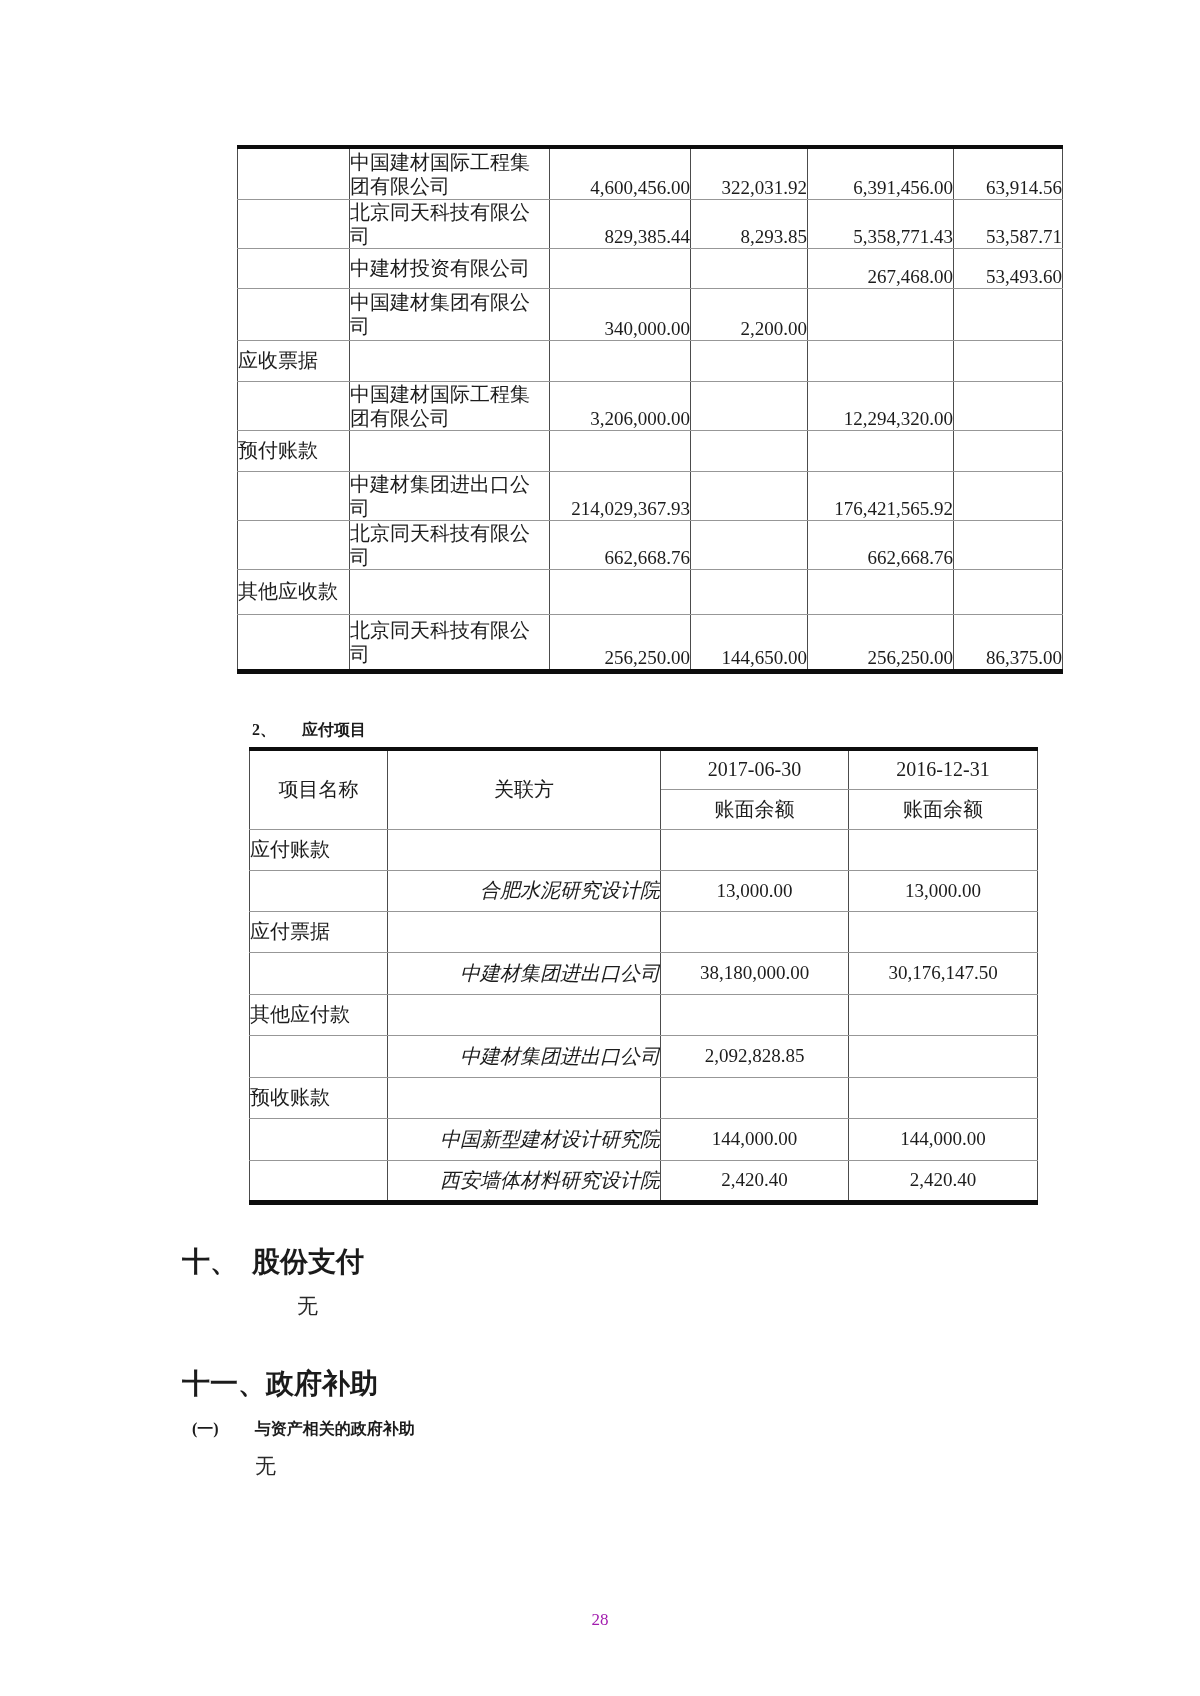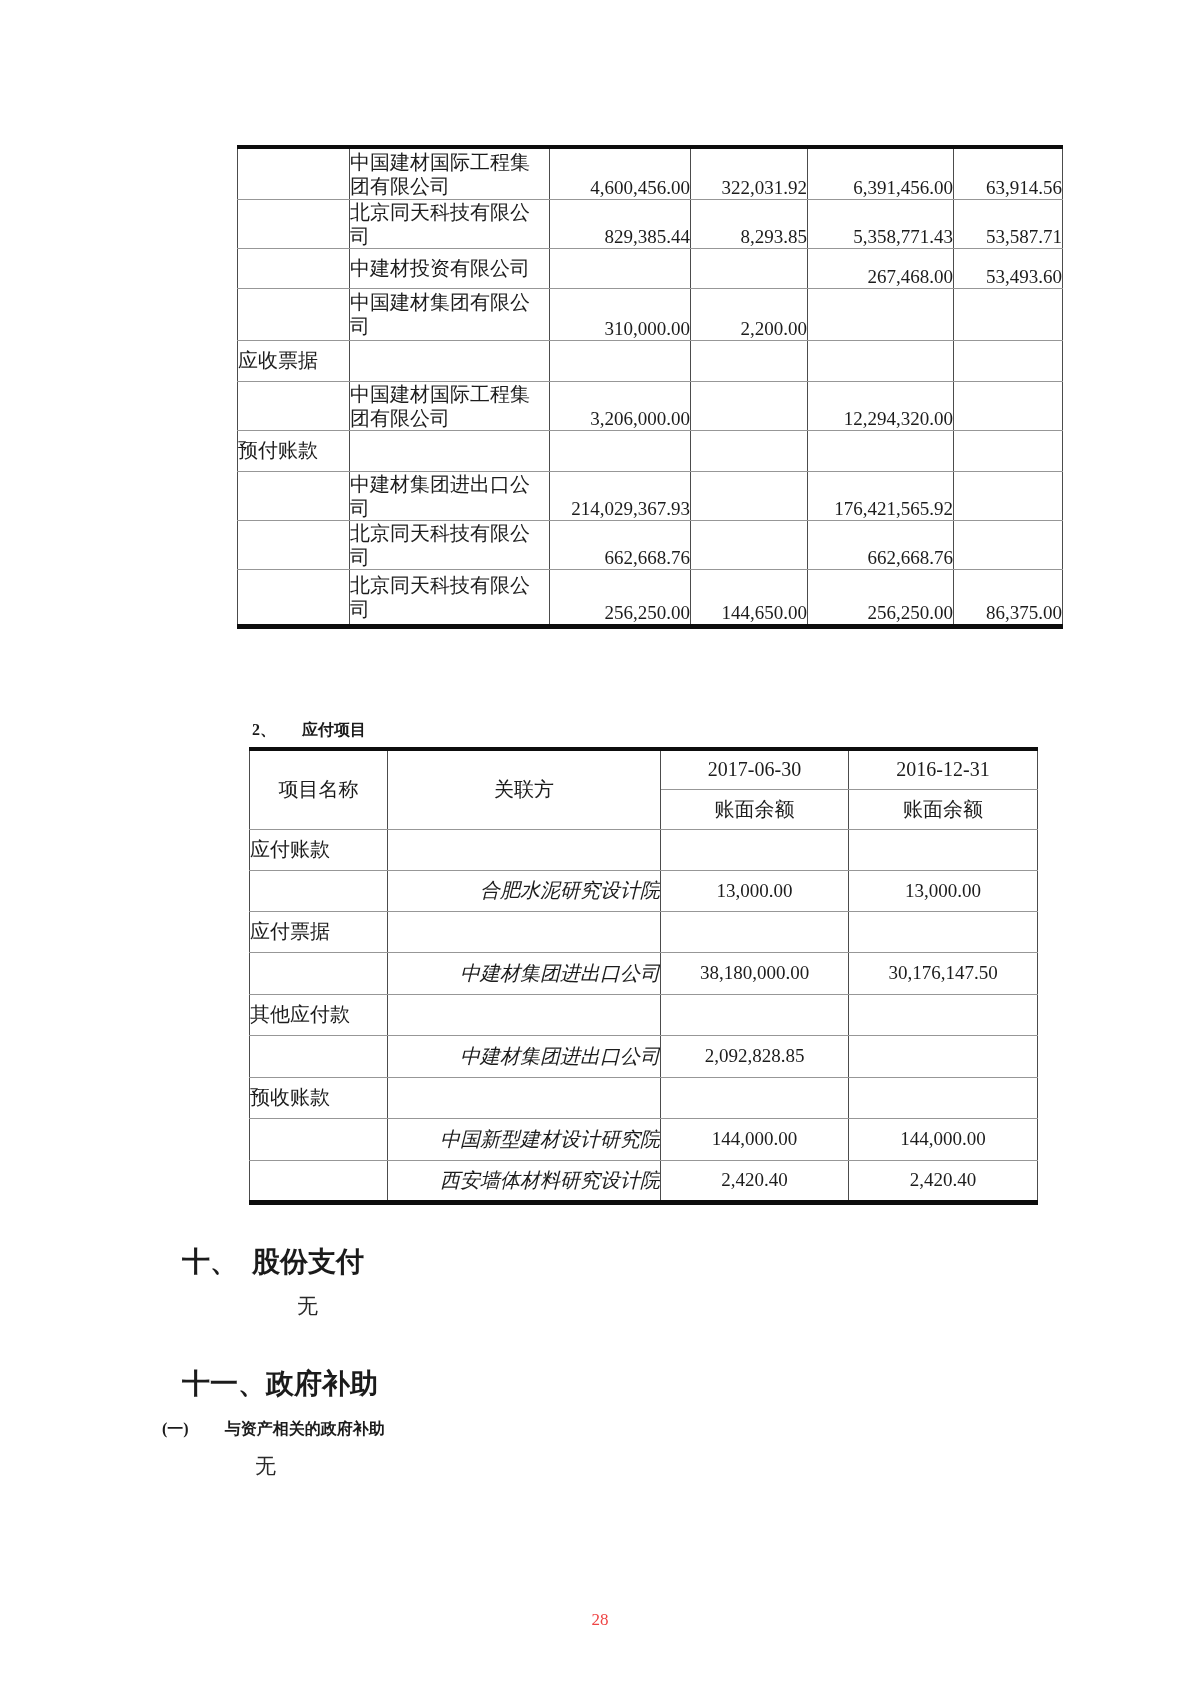--- a/index.html
+++ b/index.html
@@ -45,21 +45,21 @@
   .party2 { text-align:right; vertical-align:middle; padding-left:11px; white-space:nowrap;font-style:italic; }
   .num2   { text-align:center; vertical-align:middle; padding-right:11px;
             font-size:19px; white-space:nowrap; }
 
   
   .abs { position:absolute; white-space:nowrap; }
   .sec-sub-heading   { font-size:16px; font-weight:700; line-height:26px; }
   .sec-big-heading   { font-size:28px; font-weight:700; line-height:32px; }
   .plain-text        { font-size:21px; line-height:24px; color:#2a2a2a; }
   .page-number       { position:absolute; left:0; width:1200px; text-align:center;
-                       font-size:17px; color:#ef4444; }
+                       font-size:17px; color:#a21caf; }
 </style>
 </head>
 <body>
 
 <div class="page">
 
   <table id="t1" class="doc-table" style="left:237px; top:145px; width:825px;">
     <colgroup>
       <col style="width:112px">
         <col style="width:200px">
@@ -89,21 +89,21 @@
           <td class="cat"></td>
           <td class="party">中建材投资有限公司</td>
           <td class="num"></td>
           <td class="num"></td>
           <td class="num">267,468.00</td>
           <td class="num">53,493.60</td>
         </tr>
         <tr style="height: 52px;">
           <td class="cat"></td>
           <td class="party">中国建材集团有限公司</td>
-          <td class="num">310,000.00</td>
+          <td class="num">340,000.00</td>
           <td class="num">2,200.00</td>
           <td class="num"></td>
           <td class="num"></td>
         </tr>
         <tr style="height: 41px;">
           <td class="cat">应收票据</td>
           <td class="party"></td>
           <td class="num"></td>
           <td class="num"></td>
           <td class="num"></td>
@@ -132,20 +132,28 @@
           <td class="num"></td>
           <td class="num">176,421,565.92</td>
           <td class="num"></td>
         </tr>
         <tr style="height: 45px;">
           <td class="cat"></td>
           <td class="party">北京同天科技有限公司</td>
           <td class="num">662,668.76</td>
           <td class="num"></td>
           <td class="num">662,668.76</td>
+          <td class="num"></td>
+        </tr>
+        <tr style="height: 45px;">
+          <td class="cat">其他应收款</td>
+          <td class="party"></td>
+          <td class="num"></td>
+          <td class="num"></td>
+          <td class="num"></td>
           <td class="num"></td>
         </tr>
         <tr style="height: 57px;">
           <td class="cat"></td>
           <td class="party">北京同天科技有限公司</td>
           <td class="num">256,250.00</td>
           <td class="num">144,650.00</td>
           <td class="num">256,250.00</td>
           <td class="num">86,375.00</td>
         </tr>
@@ -234,20 +242,20 @@
   </table>
 
   <div class="abs sec-big-heading" style="left:182px; top:1246px;">
     <span>十、</span><span style="margin-left:14px;">股份支付</span>
   </div>
   <div class="abs plain-text" style="left:297px; top:1294px;">无</div>
 
   <div class="abs sec-big-heading" style="left:182px; top:1368px;">
     <span>十一、</span><span>政府补助</span>
   </div>
-  <div class="abs sec-sub-heading" style="left:162px; top:1416px;">
+  <div class="abs sec-sub-heading" style="left:192px; top:1416px;">
     <span>(一)</span><span style="margin-left:36px;">与资产相关的政府补助</span>
   </div>
   <div class="abs plain-text" style="left:255px; top:1454px;">无</div>
 
   <div class="page-number" style="top:1610px;">28</div>
 
 </div>
 
 </body></html>

